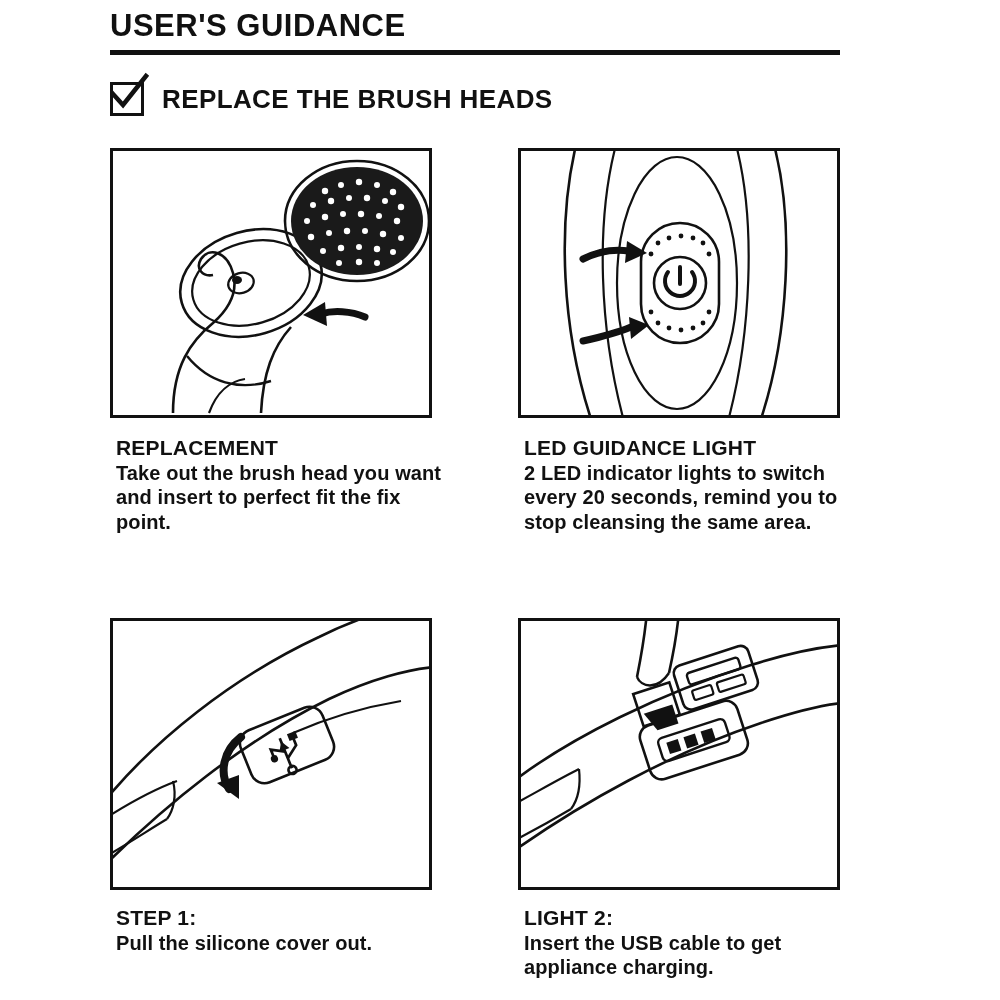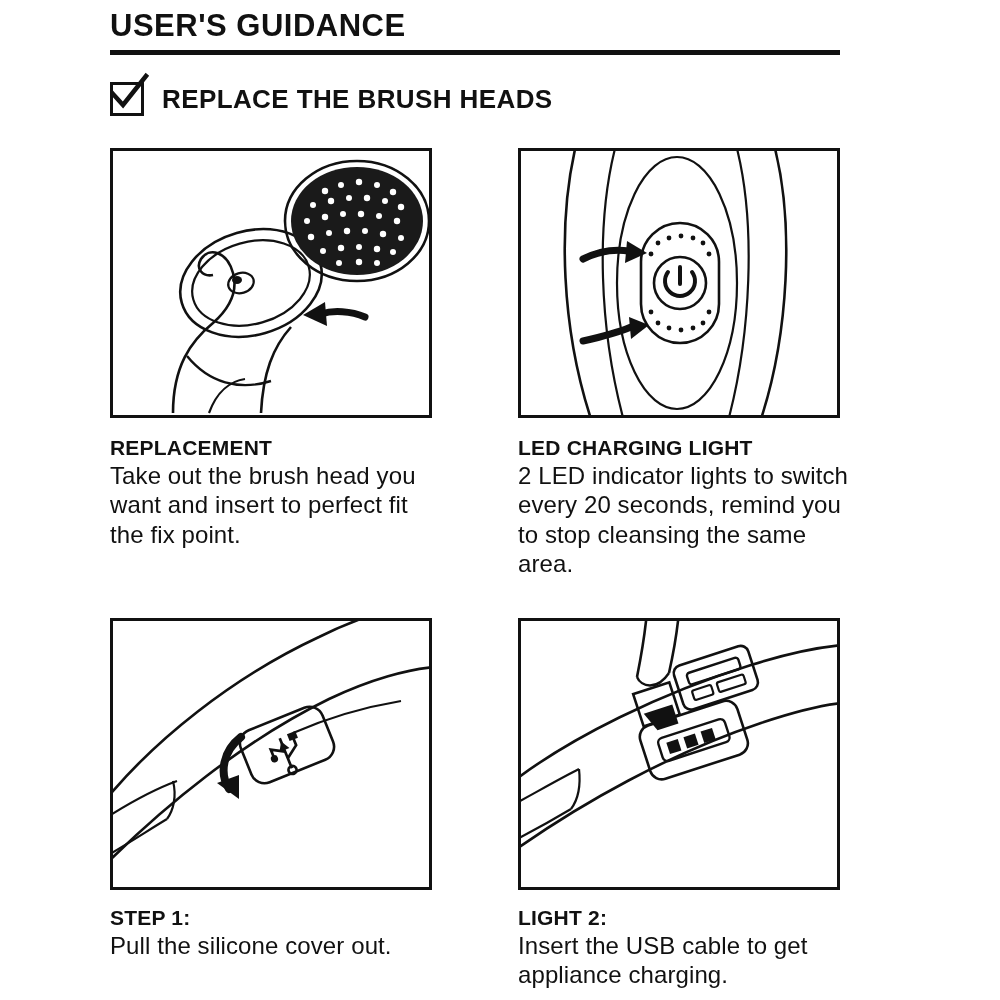--- a/index.html
+++ b/index.html
@@ -69,31 +69,33 @@
     border: 3px solid #111111;
     background: #ffffff;
     box-sizing: border-box;
     overflow: hidden;
   }
   .fig svg { display: block; }
   
   .caption {
     position: absolute;
     width: 330px;
+    margin-left: 6px;
   }
   .caption .cap-title {
     font-size: 21px;
     font-weight: bold;
     letter-spacing: 0.2px;
     margin-bottom: 1px;
   }
   .caption .cap-body {
-    font-size: 24px;
+    font-size: 20px;
     line-height: 1.22;
     letter-spacing: 0.1px;
+    font-weight: bold;
   }
 </style>
 </head>
 <body>
 
 <div class="page">
 
   <div class="doc-title">USER'S GUIDANCE</div>
   <div class="title-rule"></div>
 
@@ -214,21 +216,21 @@
       </g>
     </svg>
   </div>
 
   <div class="caption" style="left:110px; top:436px;">
     <div class="cap-title">REPLACEMENT</div>
     <div class="cap-body">Take out the brush head you want and insert to perfect fit the fix point.</div>
   </div>
 
   <div class="caption" style="left:518px; top:436px;">
-    <div class="cap-title">LED CHARGING LIGHT</div>
+    <div class="cap-title">LED GUIDANCE LIGHT</div>
     <div class="cap-body">2 LED indicator lights to switch every 20 seconds, remind you to stop cleansing the same area.</div>
   </div>
 
 
   <div class="fig" style="left:110px; top:618px; width:322px; height:272px;">
     <svg width="316" height="266" viewBox="0 0 316 266">
 
       <path d="M-10 182 C40 120 120 56 206 16 C250 -6 290 -16 320 -18" fill="none" stroke="#111111" stroke-width="2.6"></path>
       <path d="M-10 246 C50 186 130 120 216 78 C258 58 296 48 322 46" fill="none" stroke="#111111" stroke-width="2.6"></path>
       <path d="M-12 200 C16 182 42 168 64 160" fill="none" stroke="#111111" stroke-width="2.2"></path>

